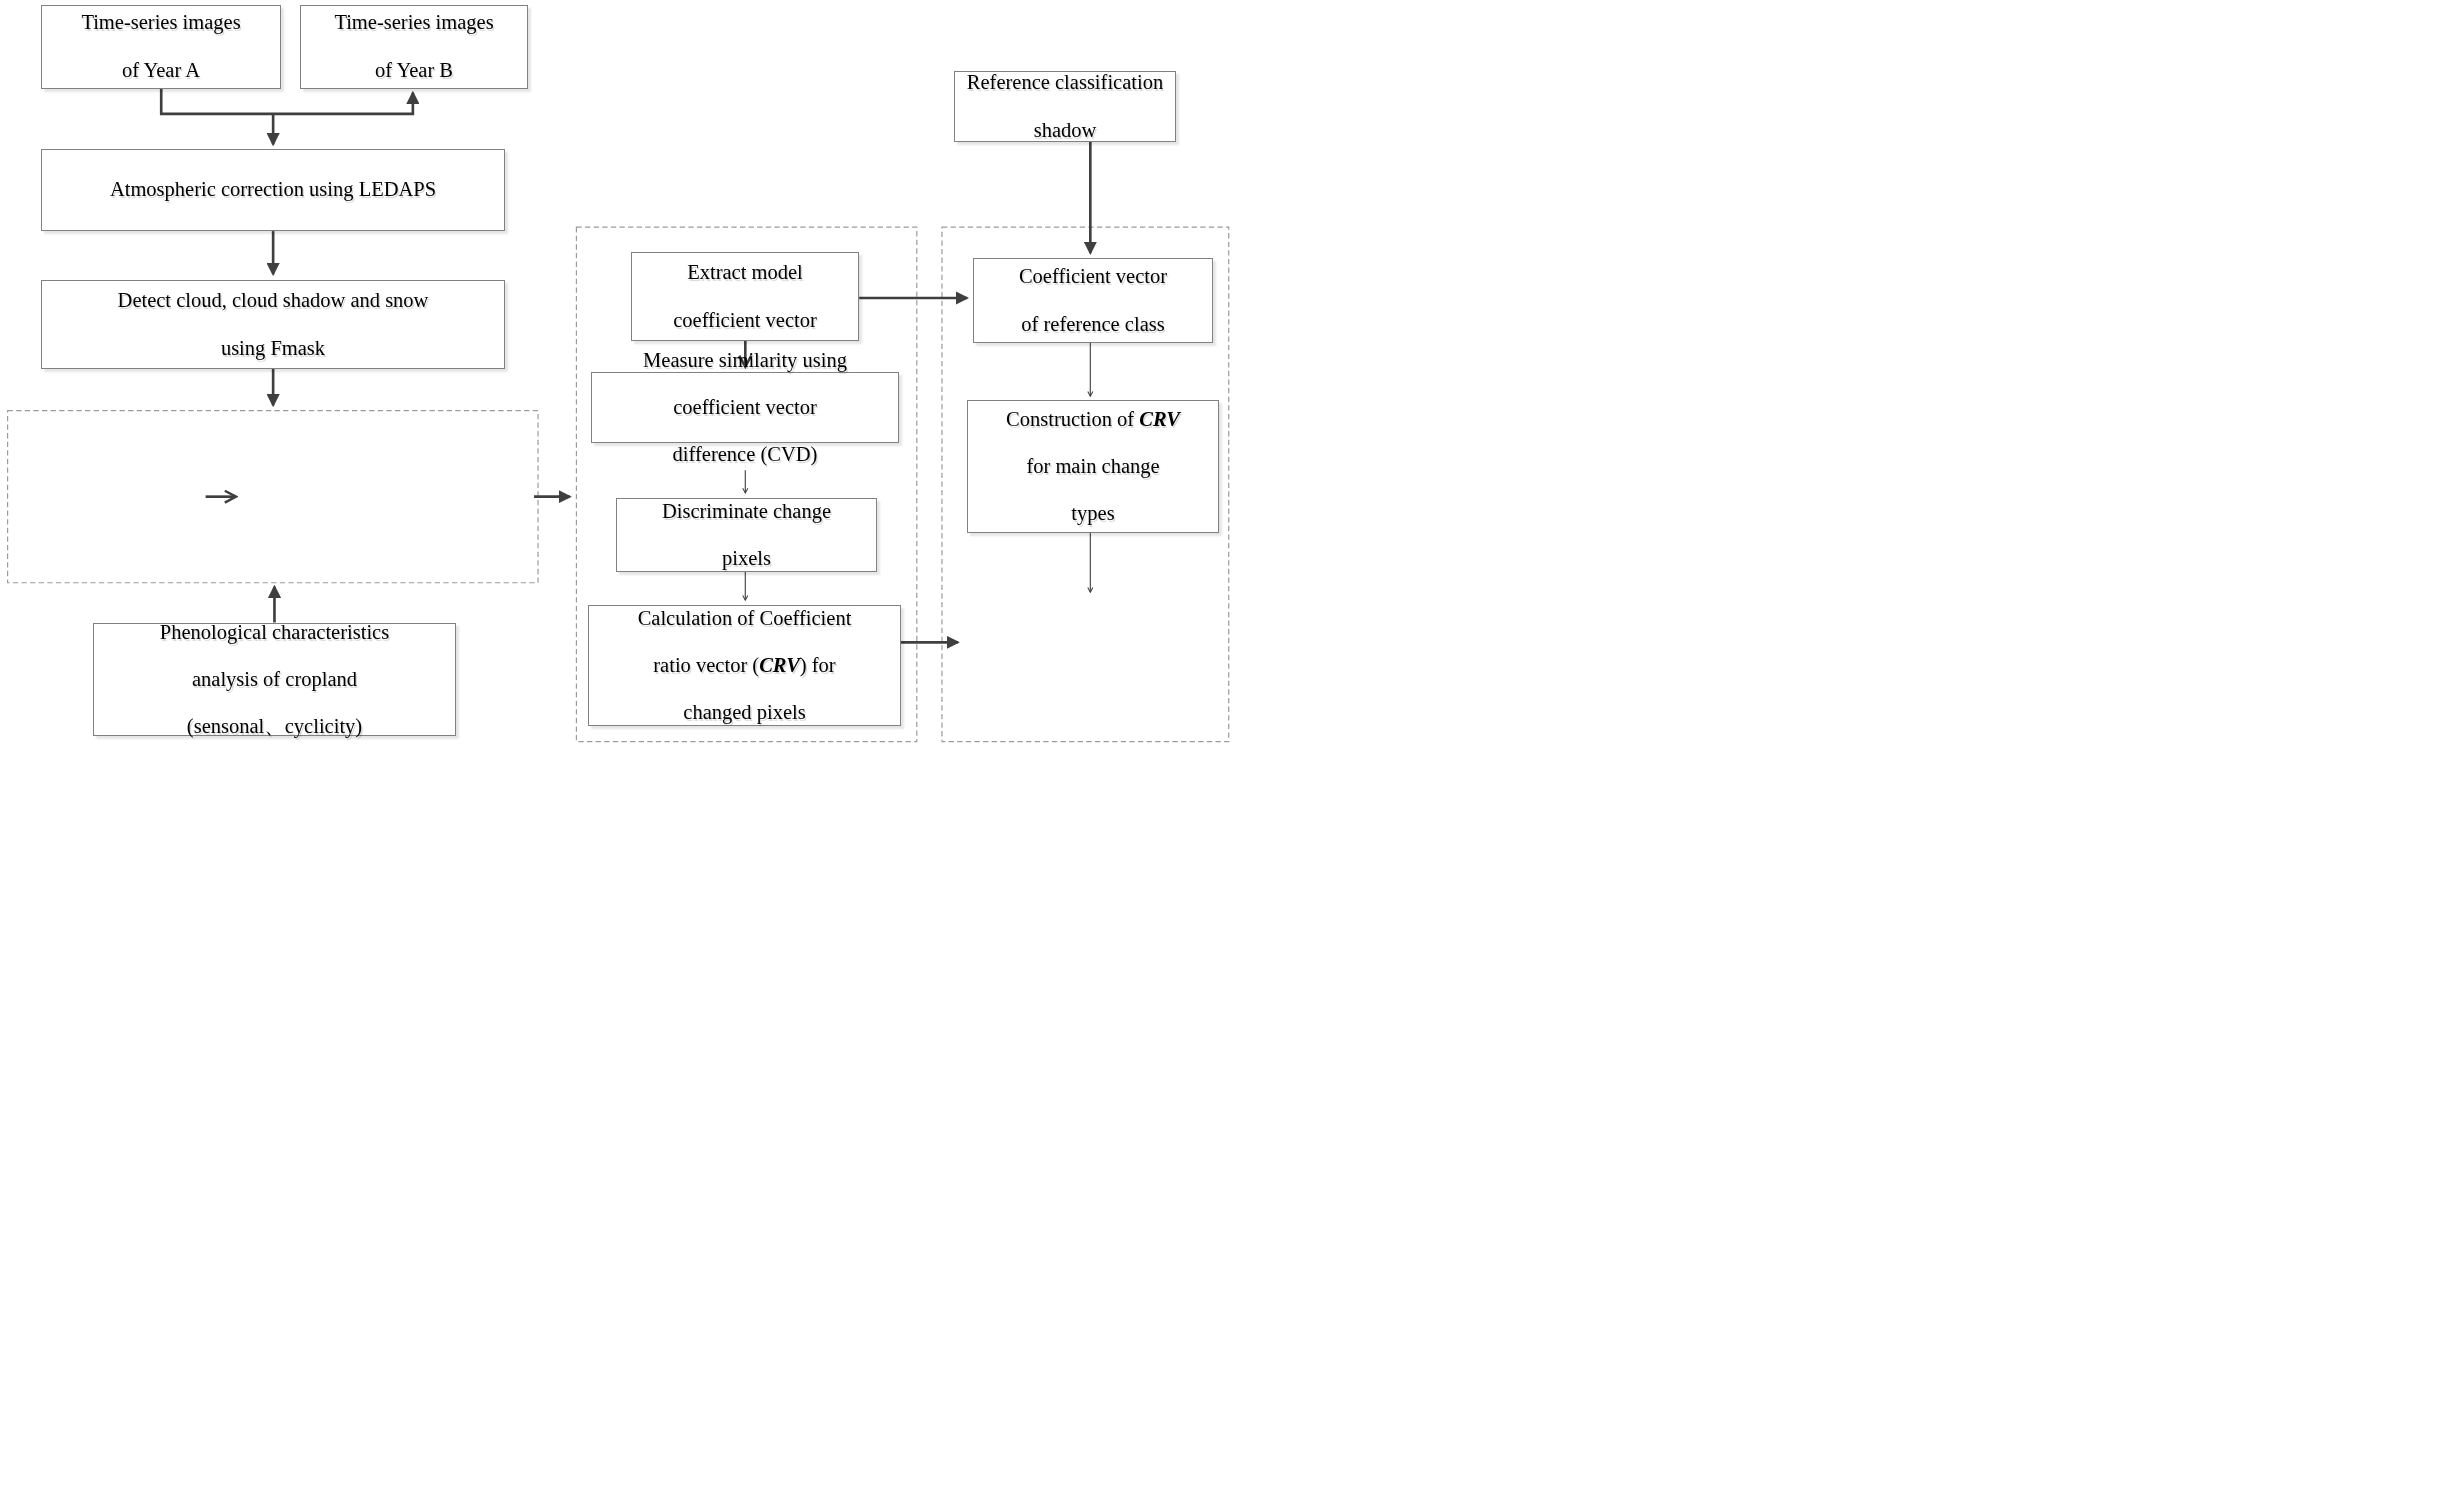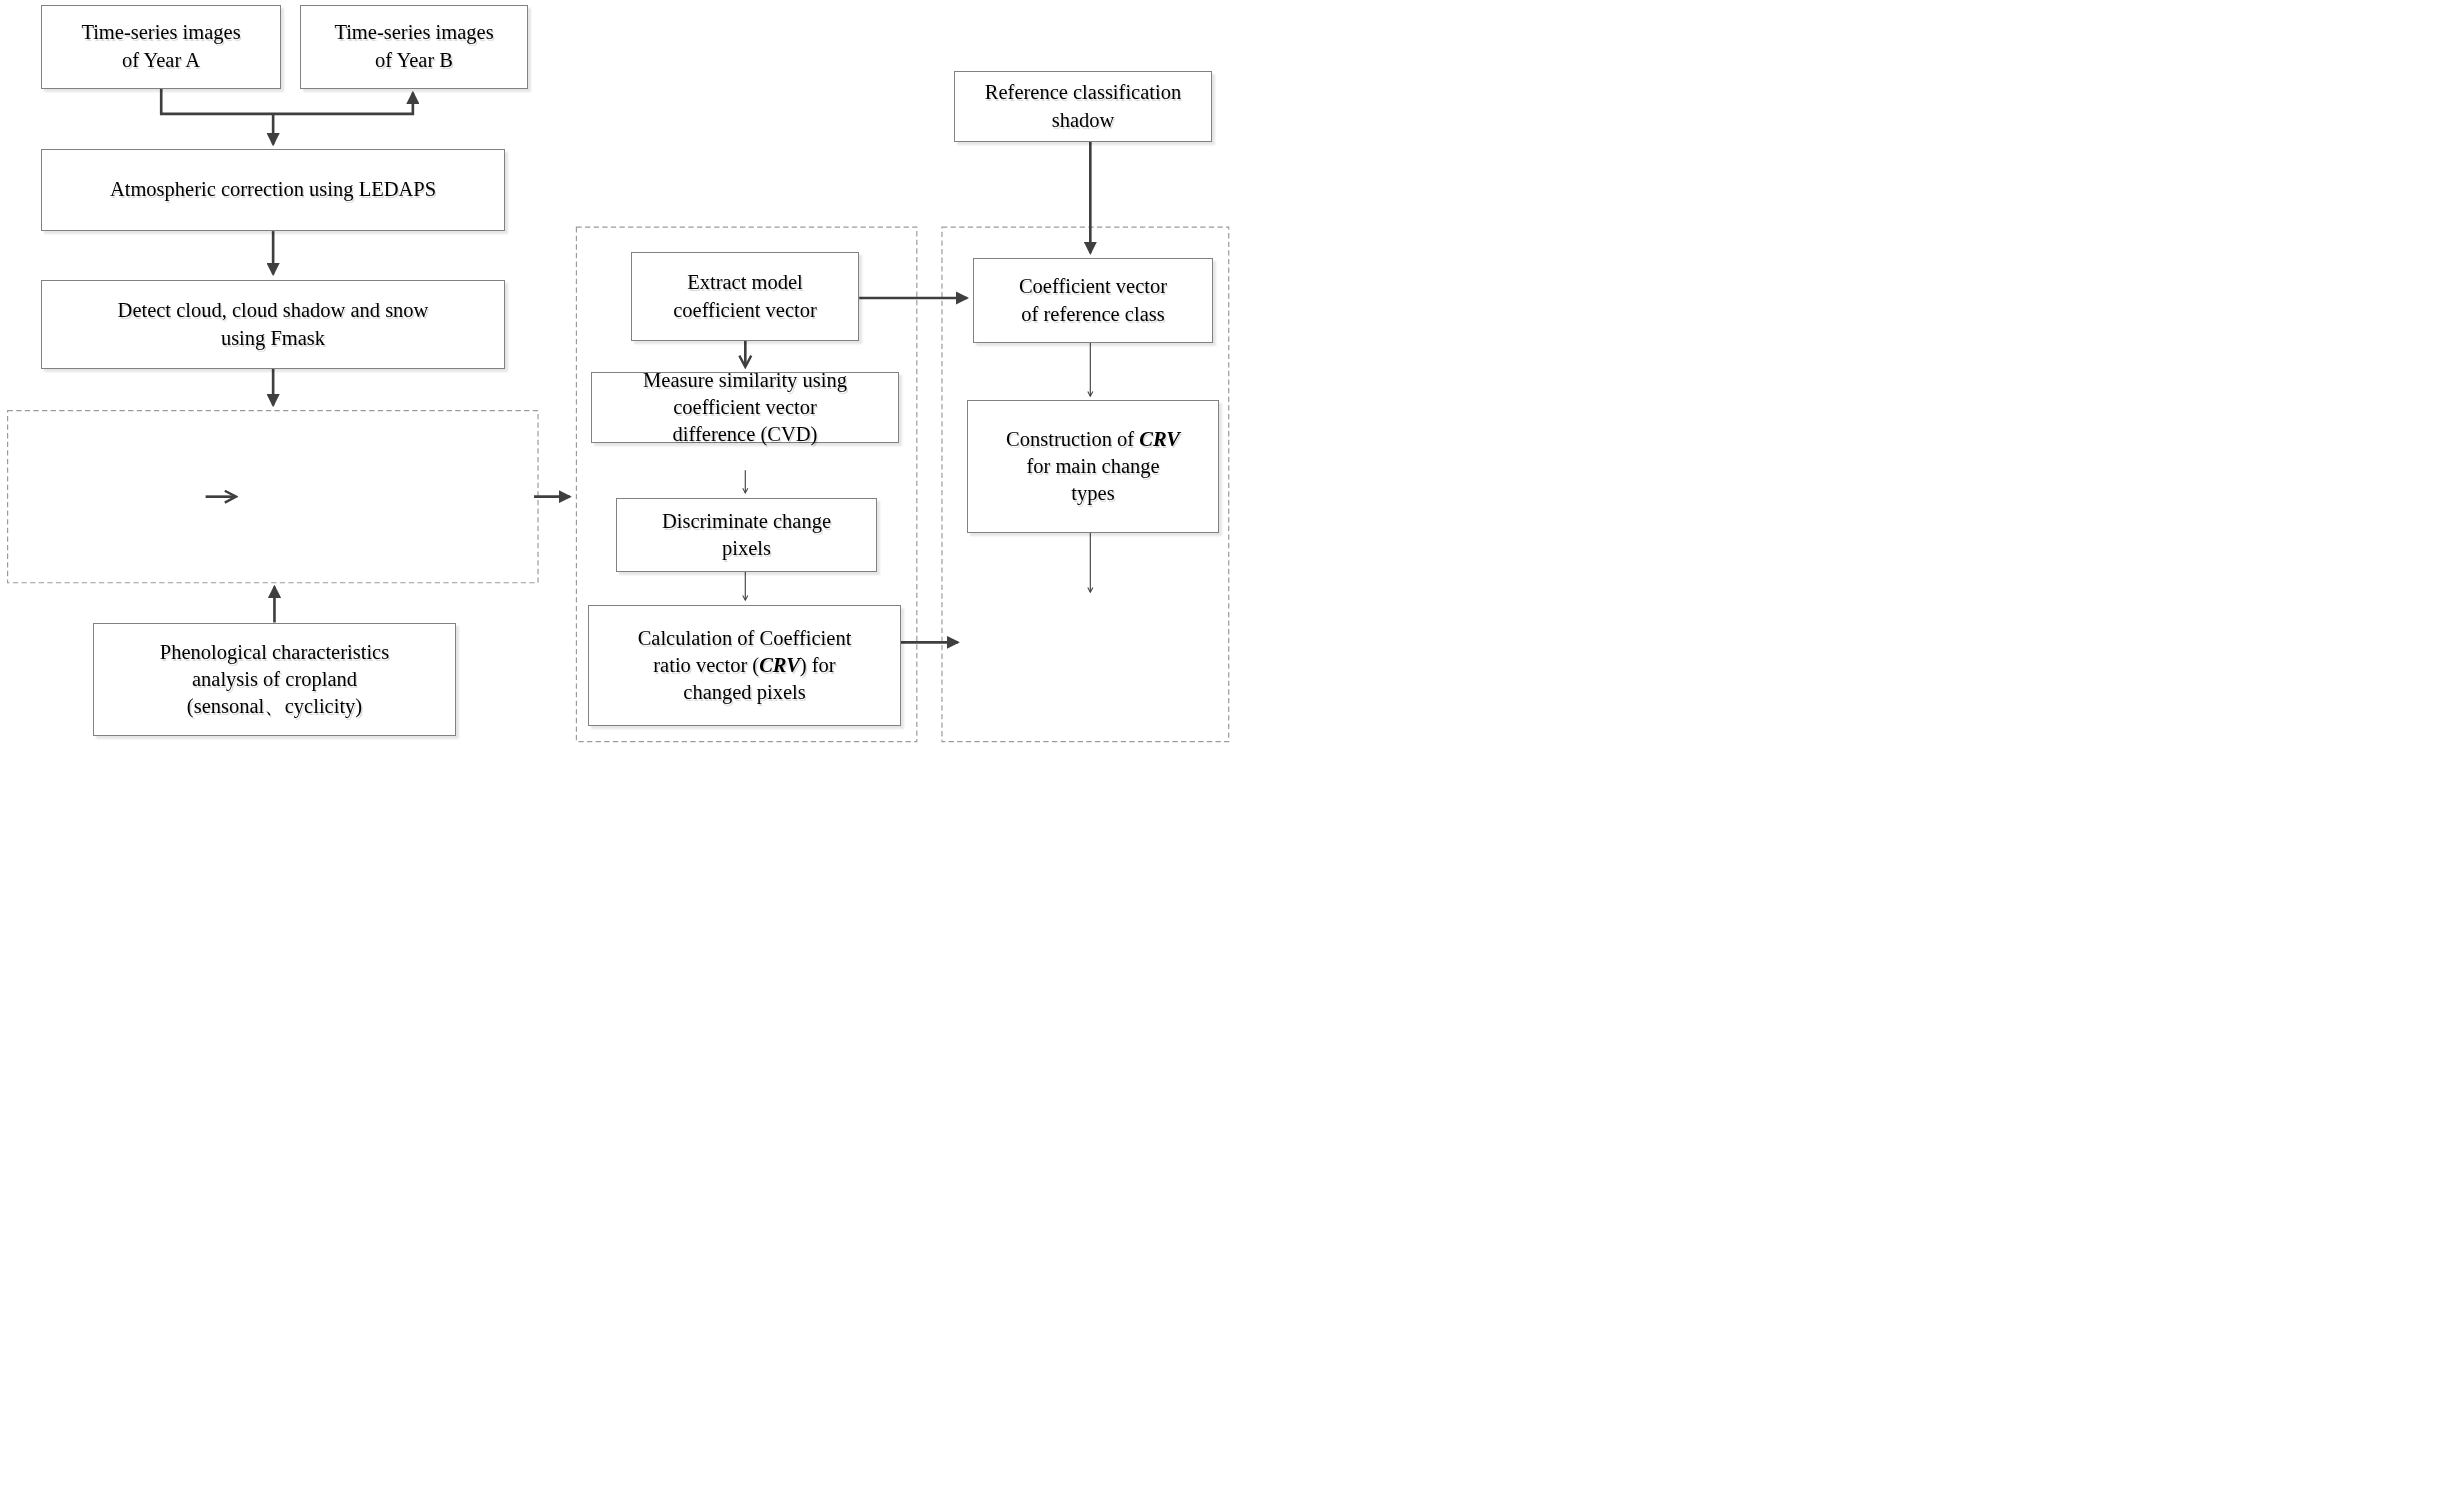--- a/index.html
+++ b/index.html
@@ -27,20 +27,21 @@
     display:flex;
     flex-direction:column;
     align-items:center;
     justify-content:center;
     text-align:center;
     color:var(--text-color);
     font-size:20.5px;
     line-height:1.33;
     padding:2.7px 5.3px;
     text-shadow:1.3px 2px 0.7px rgba(0,0,0,0.16);
+    gap:20px;
   }
   .shaft-thick{stroke:var(--arrow-color);stroke-width:4;fill:none;}
   .shaft-thin{stroke:var(--arrow-color);stroke-width:1.7;fill:none;}
   .dashed-rect{fill:none;stroke:var(--dash-color);stroke-width:1.8;stroke-dasharray:8 5;}
   .arrowhead{fill:var(--arrow-color);}
   .arrowhead-open{stroke:var(--arrow-color);fill:none;stroke-width:1.8;}
   .em{font-weight:bold;font-style:italic;}
 </style>
 </head>
 <body>
@@ -126,21 +127,21 @@
       <span>Calculation of Coefficient</span>
     </div>
     <div>
       <span>ratio vector (</span><span class="em">CRV</span><span>) for</span>
     </div>
     <div>
       <span>changed pixels</span>
     </div>
   </div>
 
-  <div class="node" style="left:954px;top:71px;width:258px;height:71px">
+  <div class="node" style="left:954px;top:71px;width:222px;height:71px">
     <div>Reference classification</div>
     <div>shadow</div>
   </div>
 
   <div class="node" style="left:973px;top:258px;width:240px;height:85px">
     <div>Coefficient vector</div>
     <div>of reference class</div>
   </div>
 
   <div class="node" style="left:967px;top:400px;width:252px;height:133px">

